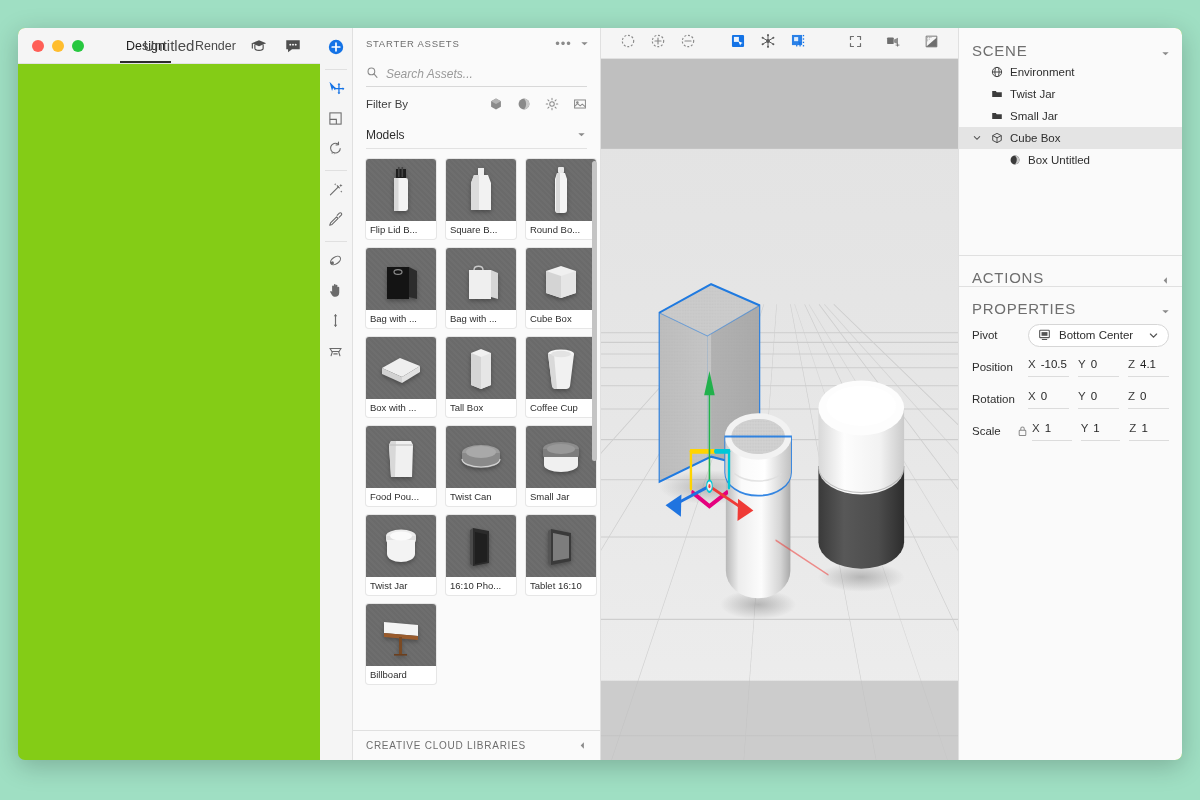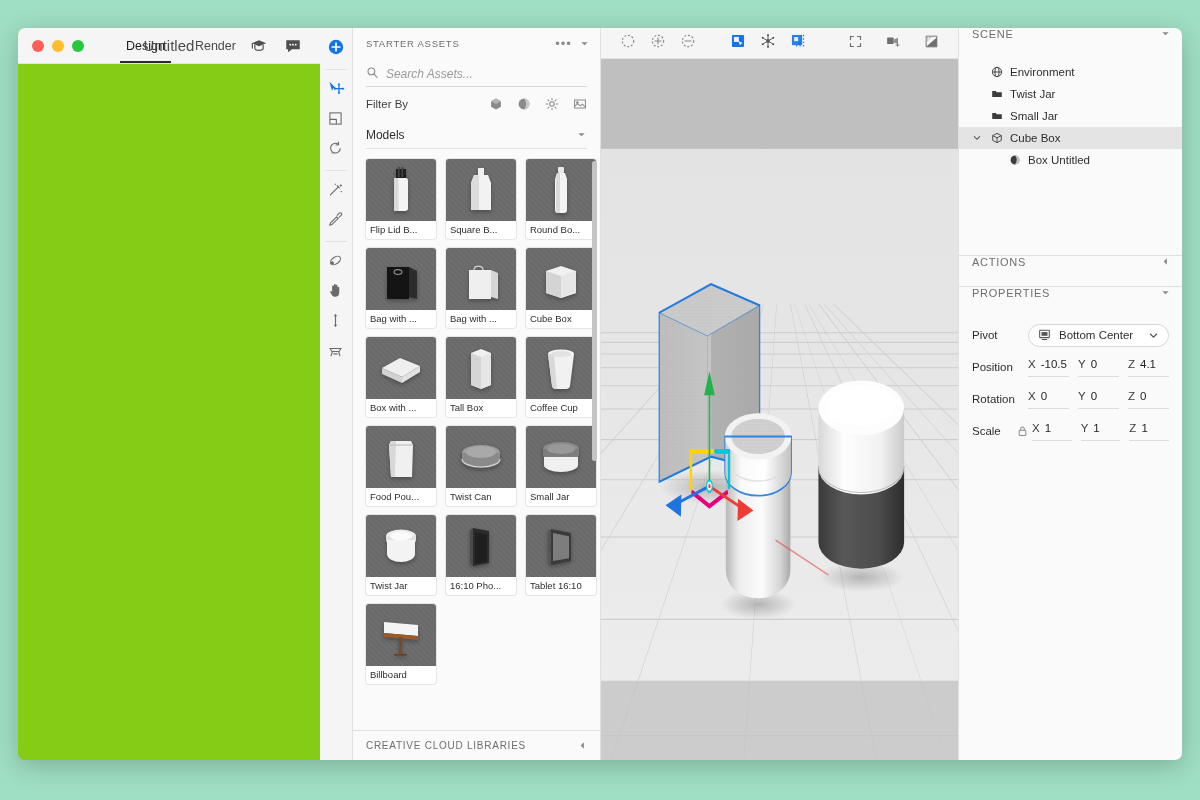--- a/index.html
+++ b/index.html
@@ -173,22 +173,22 @@
   #viewport { flex: 1; position: relative; overflow: hidden; background: #e7e7e7; }
   #vp-svg { position: absolute; inset: 0; width: 100%; height: 100%; display: block; }
 
   
   #right-panel {
     width: 224px; min-width: 224px; background: #fafafa;
     border-left: 1px solid #e0e0e0;
     display: flex; flex-direction: column;
   }
   .rp-head {
-    height: 31px; display: flex; align-items: flex-start; padding: 0 11px 0 13px;
-    font-size: 11px; letter-spacing: .75px; color: #6e6e6e; text-transform: uppercase;
+    height: 31px; display: flex; align-items: flex-end; padding: 0 11px 0 13px;
+    font-size: 15px; letter-spacing: .75px; color: #6e6e6e; text-transform: uppercase;
   }
   .rp-head .caret { margin-left: auto; }
   .rp-head.bordered { border-top: 1px solid #e0e0e0; }
 
   #scene-tree { height: 196px; padding-top: 2px; }
   .tree-row {
     height: 22px; display: flex; align-items: center; gap: 6px;
     font-size: 11.5px; color: #2e2e2e; padding-right: 8px; cursor: pointer;
   }
   .tree-row.sel { background: #e4e4e4; }

